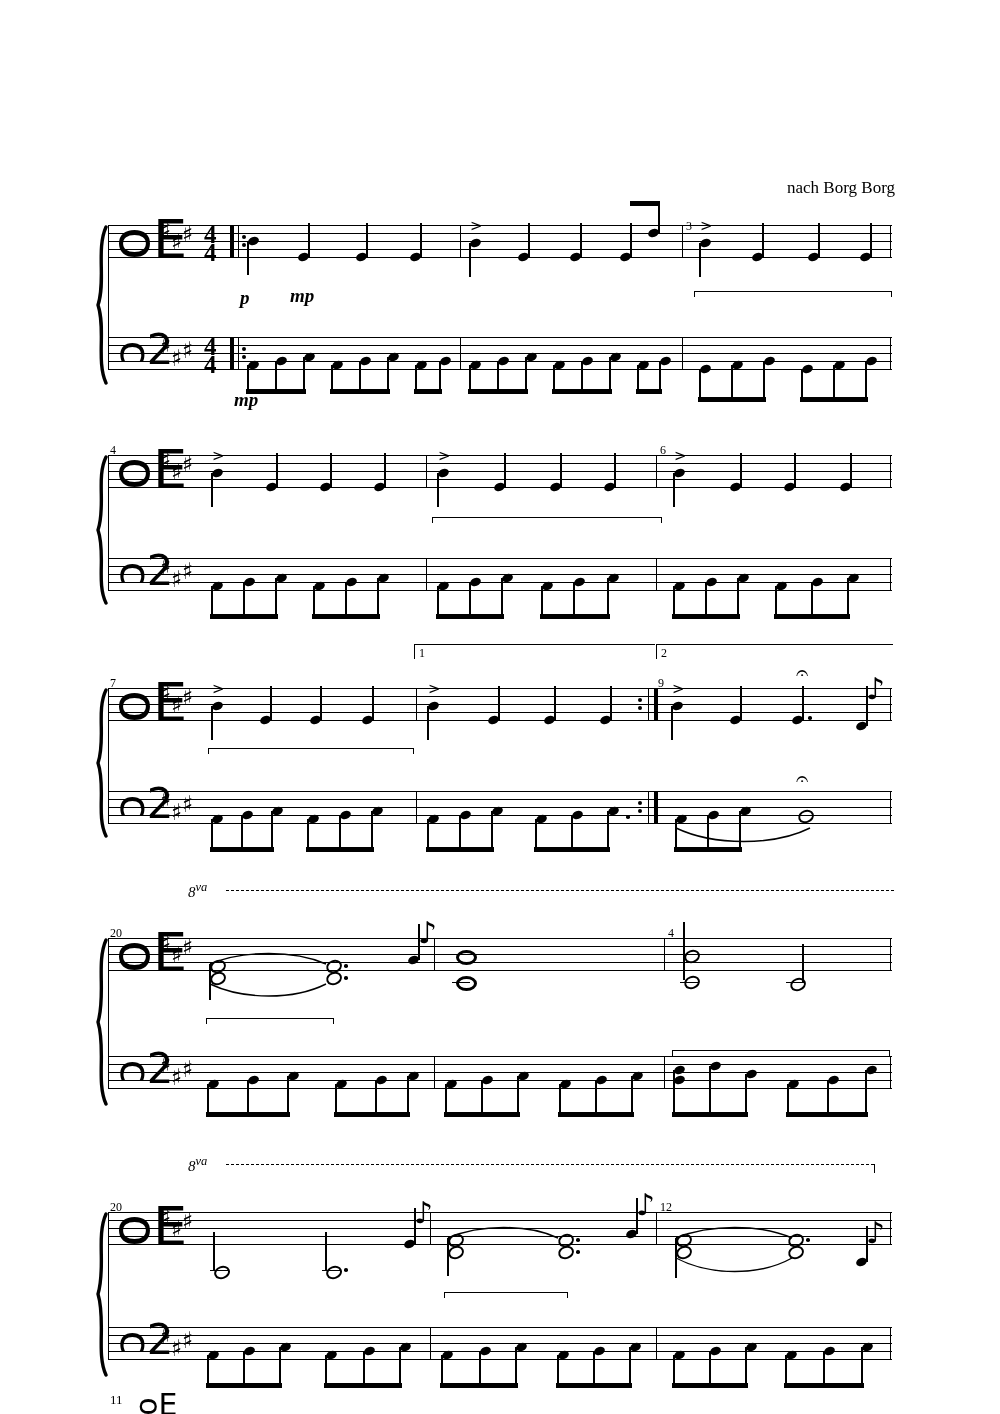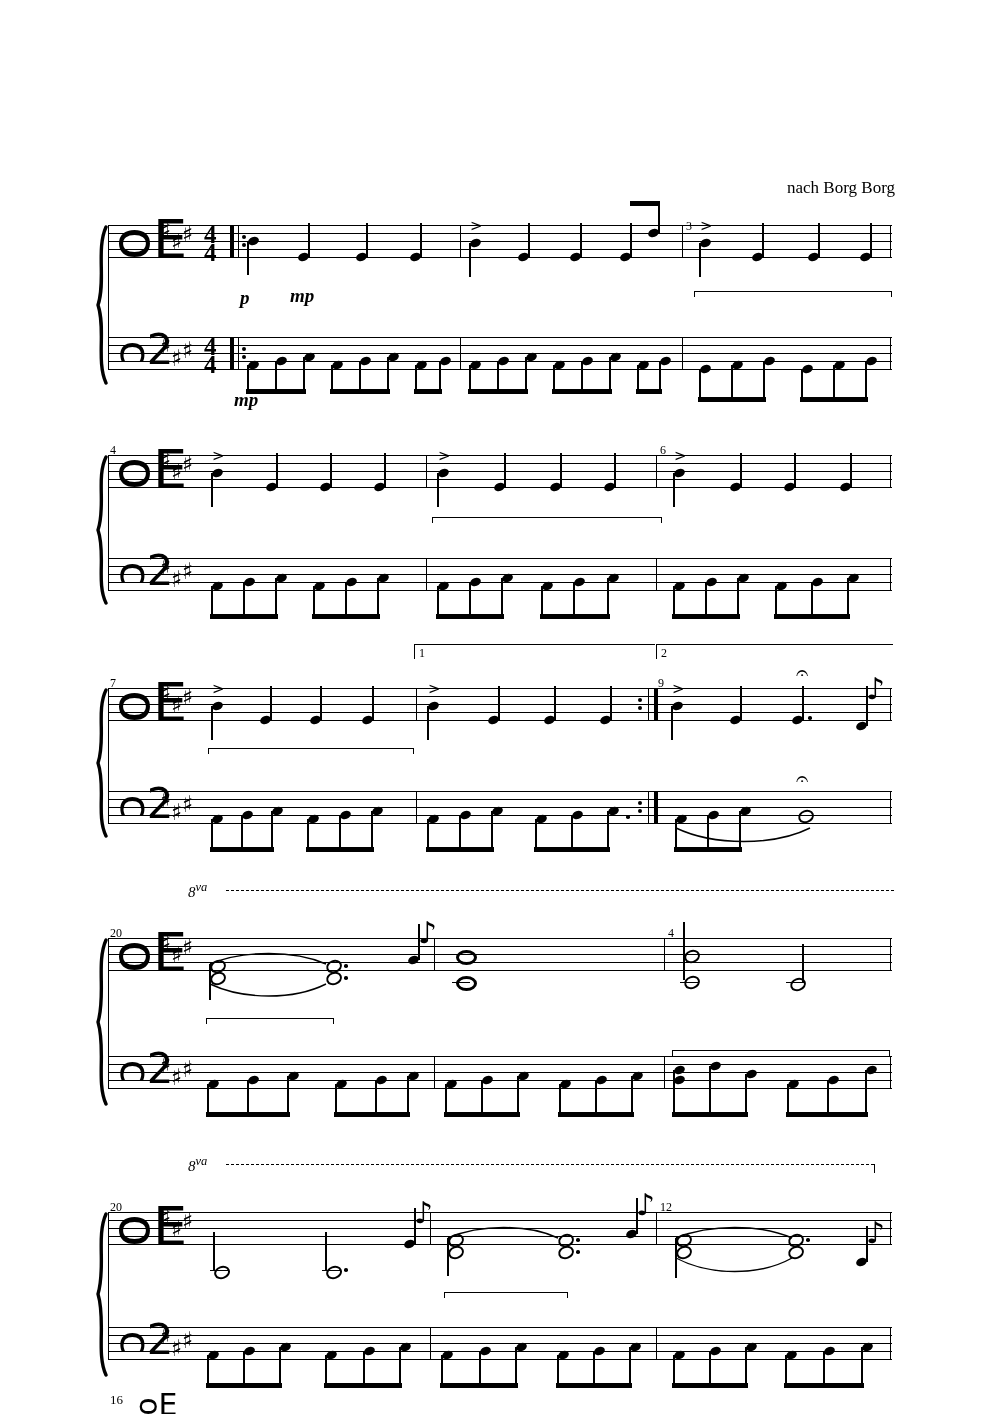--- a/index.html
+++ b/index.html
@@ -237,21 +237,21 @@
     border-left: 1.2px solid #000;
     border-right: 1.2px solid #000;
   }
 </style>
 </head>
 <body>
 
 <div class="page">
 
   <div class="composer">nach Borg Borg</div>
-  <div class="page-number">16</div>
+  <div class="page-number">11</div>
 
   <div class="system" style="top:225px;">
     <div class="brace" style="top:0;">
       <svg width="18" height="160" viewBox="0 0 18 160">
         <path d="M14 2 C4 24, 14 56, 6 80 C14 104, 4 136, 14 158" stroke="#000" stroke-width="3.4" fill="none" stroke-linecap="round"></path>
       </svg>
     </div>
 
     <div class="staff" style="top:0;">
       <div class="line"></div>

